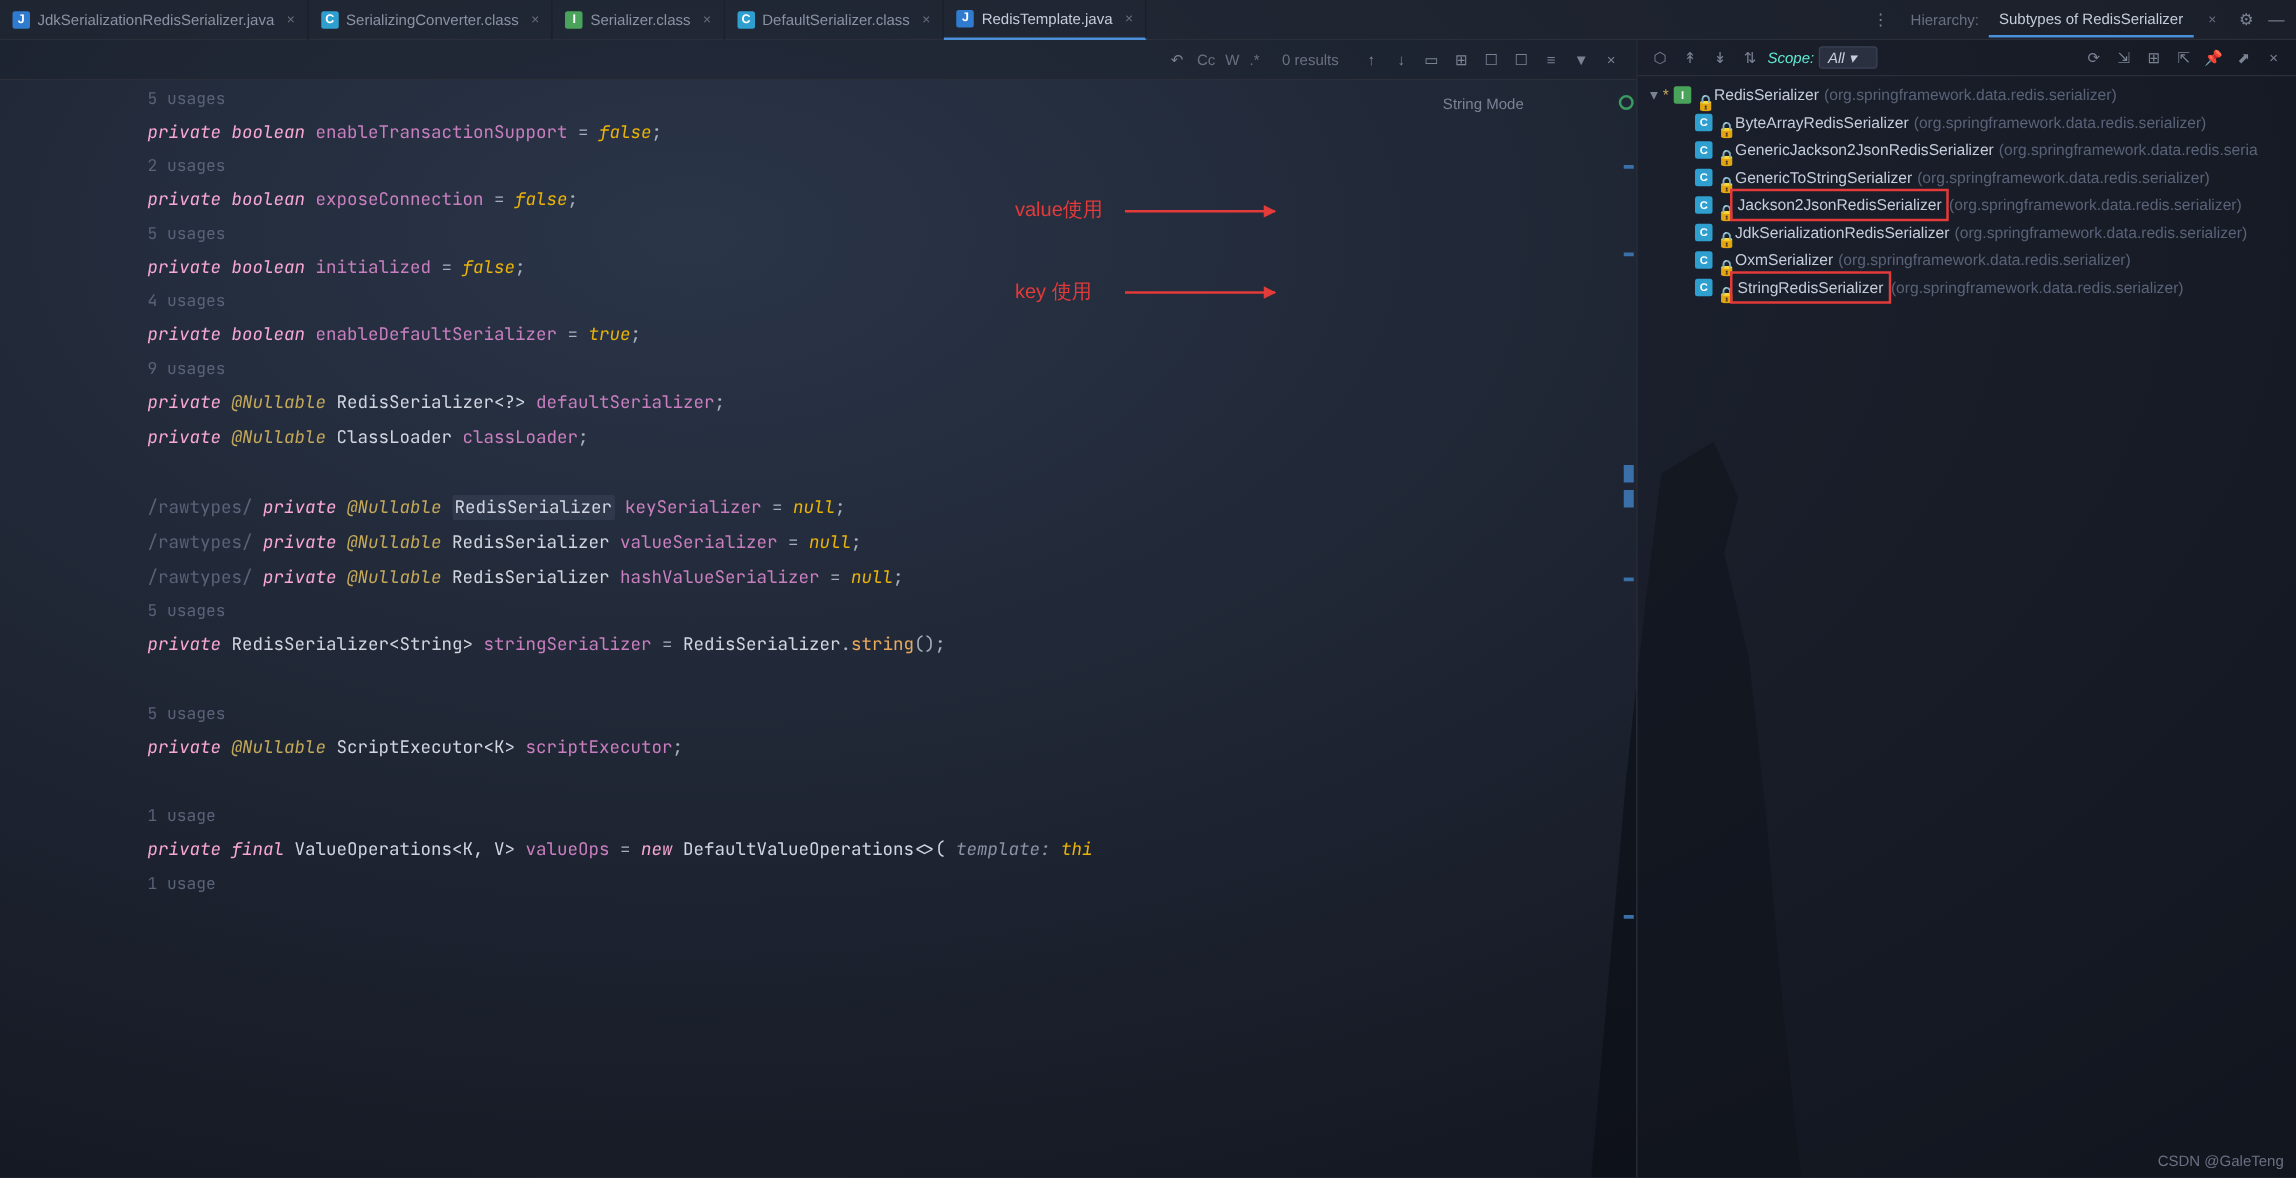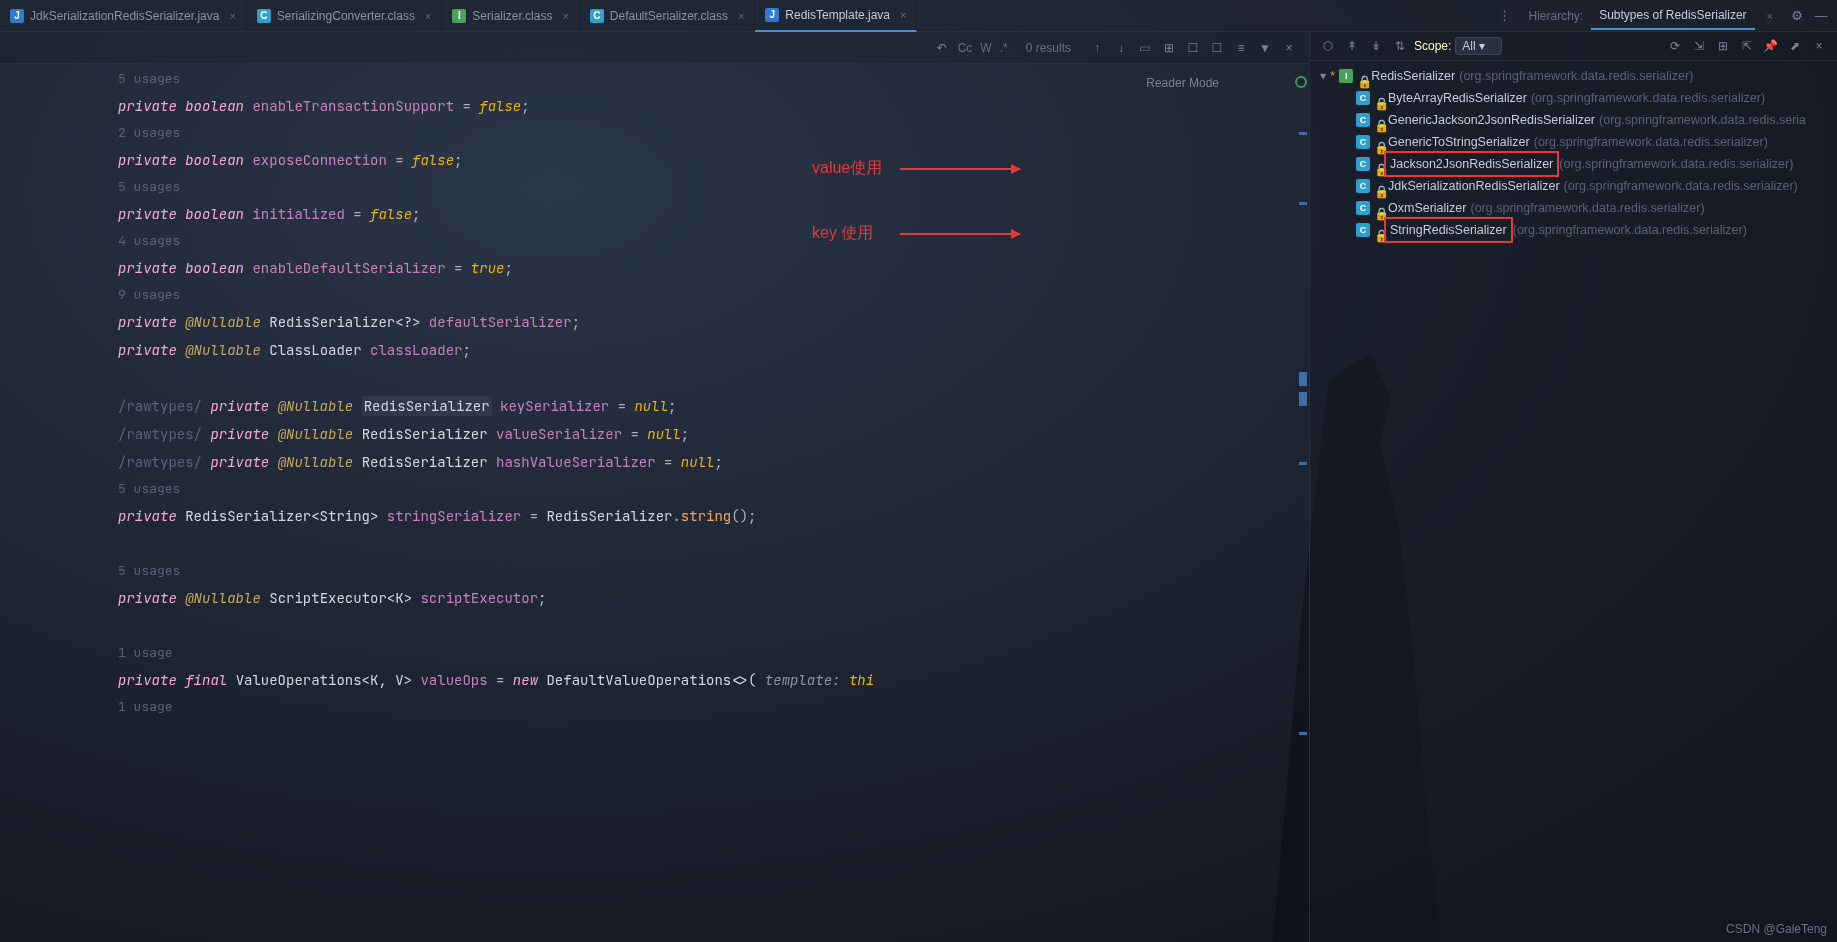--- a/index.html
+++ b/index.html
@@ -76,22 +76,22 @@
 .param { color: #8a92a5; font-style: italic;}
 .highlight-bg { background: rgba(60,70,90,0.5); padding: 1px 2px; border-radius: 2px;}
 .reader-badge { position: absolute; top: 44px; right: 90px; color: #7a8294; font-size: 12px;}
 .errstripe { position:absolute; top:40px; right:0; width:14px; bottom:0; }
 .errstripe .mark { position:absolute; right:2px; width:8px; height:3px; background:#3a6fa8;}
 .errstripe .mark.thick{height:14px; background:#3a6fa8;}
 .errstripe .ok { position:absolute; top:4px; right:2px; width:12px;height:12px; border-radius:50%; border:2px solid #3a9a5f;}
 .hierarchy-pane { width: 528px; border-left: 1px solid #2a2f3a; background: rgba(22,26,35,0.5); display:flex; flex-direction:column;}
 .hierarchy-toolbar { display:flex; align-items:center; gap:4px; padding:4px 8px; border-bottom:1px solid #2a2f3a;}
 .h-tool { width:20px;height:20px;display:flex;align-items:center;justify-content:center;color:#7a8294;cursor:pointer;font-size:12px;}
-.scope-label{color:#fef9c3;font-size:12px;}
-.scope-dd{background:#2a3040;border:1px solid #3a4254;color:#c5ccda;padding:1px 16px 1px 6px;font-size:12px;border-radius:3px;position:relative;}
+.scope-label{color:#5eead4;font-size:12px;font-style:italic;}
+.scope-dd{background:#2a3040;border:1px solid #3a4254;color:#c5ccda;padding:1px 16px 1px 6px;font-size:12px;border-radius:3px;position:relative;font-style:italic;}
 .tree { padding: 4px 6px; font-size: 12.5px; line-height: 22px;}
 .tree-row { display:flex; align-items:center; gap:4px; padding-left: 4px; white-space:nowrap; cursor:pointer;}
 .tree-row.child { padding-left: 40px;}
 .node-ico { width:14px;height:14px;border-radius:2px;display:flex;align-items:center;justify-content:center;font-size:9px;color:#fff;font-weight:bold;}
 .ni-i{background:#4aa35a;}
 .ni-c{background:#2f9fd0;}
 .lock-ico{width:10px;height:10px;color:#c5a95a;}
 .node-name{color:#c5ccda;}
 .node-pkg{color:#5a6278;}
 .red-box{border:2px solid #e33a3a; padding:0 4px; margin:-2px -4px;}
@@ -157,21 +157,21 @@
         <span class="tool-ico">↑</span>
         <span class="tool-ico">↓</span>
         <span class="tool-ico">▭</span>
         <span class="tool-ico">⊞</span>
         <span class="tool-ico">☐</span>
         <span class="tool-ico">☐</span>
         <span class="tool-ico">≡</span>
         <span class="tool-ico">▼</span>
         <span class="tool-ico">×</span>
       </div>
-      <div class="reader-badge">Reader Mode</div>
+      <div class="reader-badge">String Mode</div>
 
       <div class="editor-body">
         <div class="gutter"></div>
         <div class="code-area">
 <div class="usage-hint">5 usages</div>
 <div class="code-line"><span class="kw">private</span> <span class="kw">boolean</span> <span class="ident">enableTransactionSupport</span><span class="punct"> = </span><span class="lit">false</span><span class="punct">;</span></div>
 <div class="usage-hint">2 usages</div>
 <div class="code-line"><span class="kw">private</span> <span class="kw">boolean</span> <span class="ident">exposeConnection</span><span class="punct"> = </span><span class="lit">false</span><span class="punct">;</span></div>
 <div class="usage-hint">5 usages</div>
 <div class="code-line"><span class="kw">private</span> <span class="kw">boolean</span> <span class="ident">initialized</span><span class="punct"> = </span><span class="lit">false</span><span class="punct">;</span></div>

